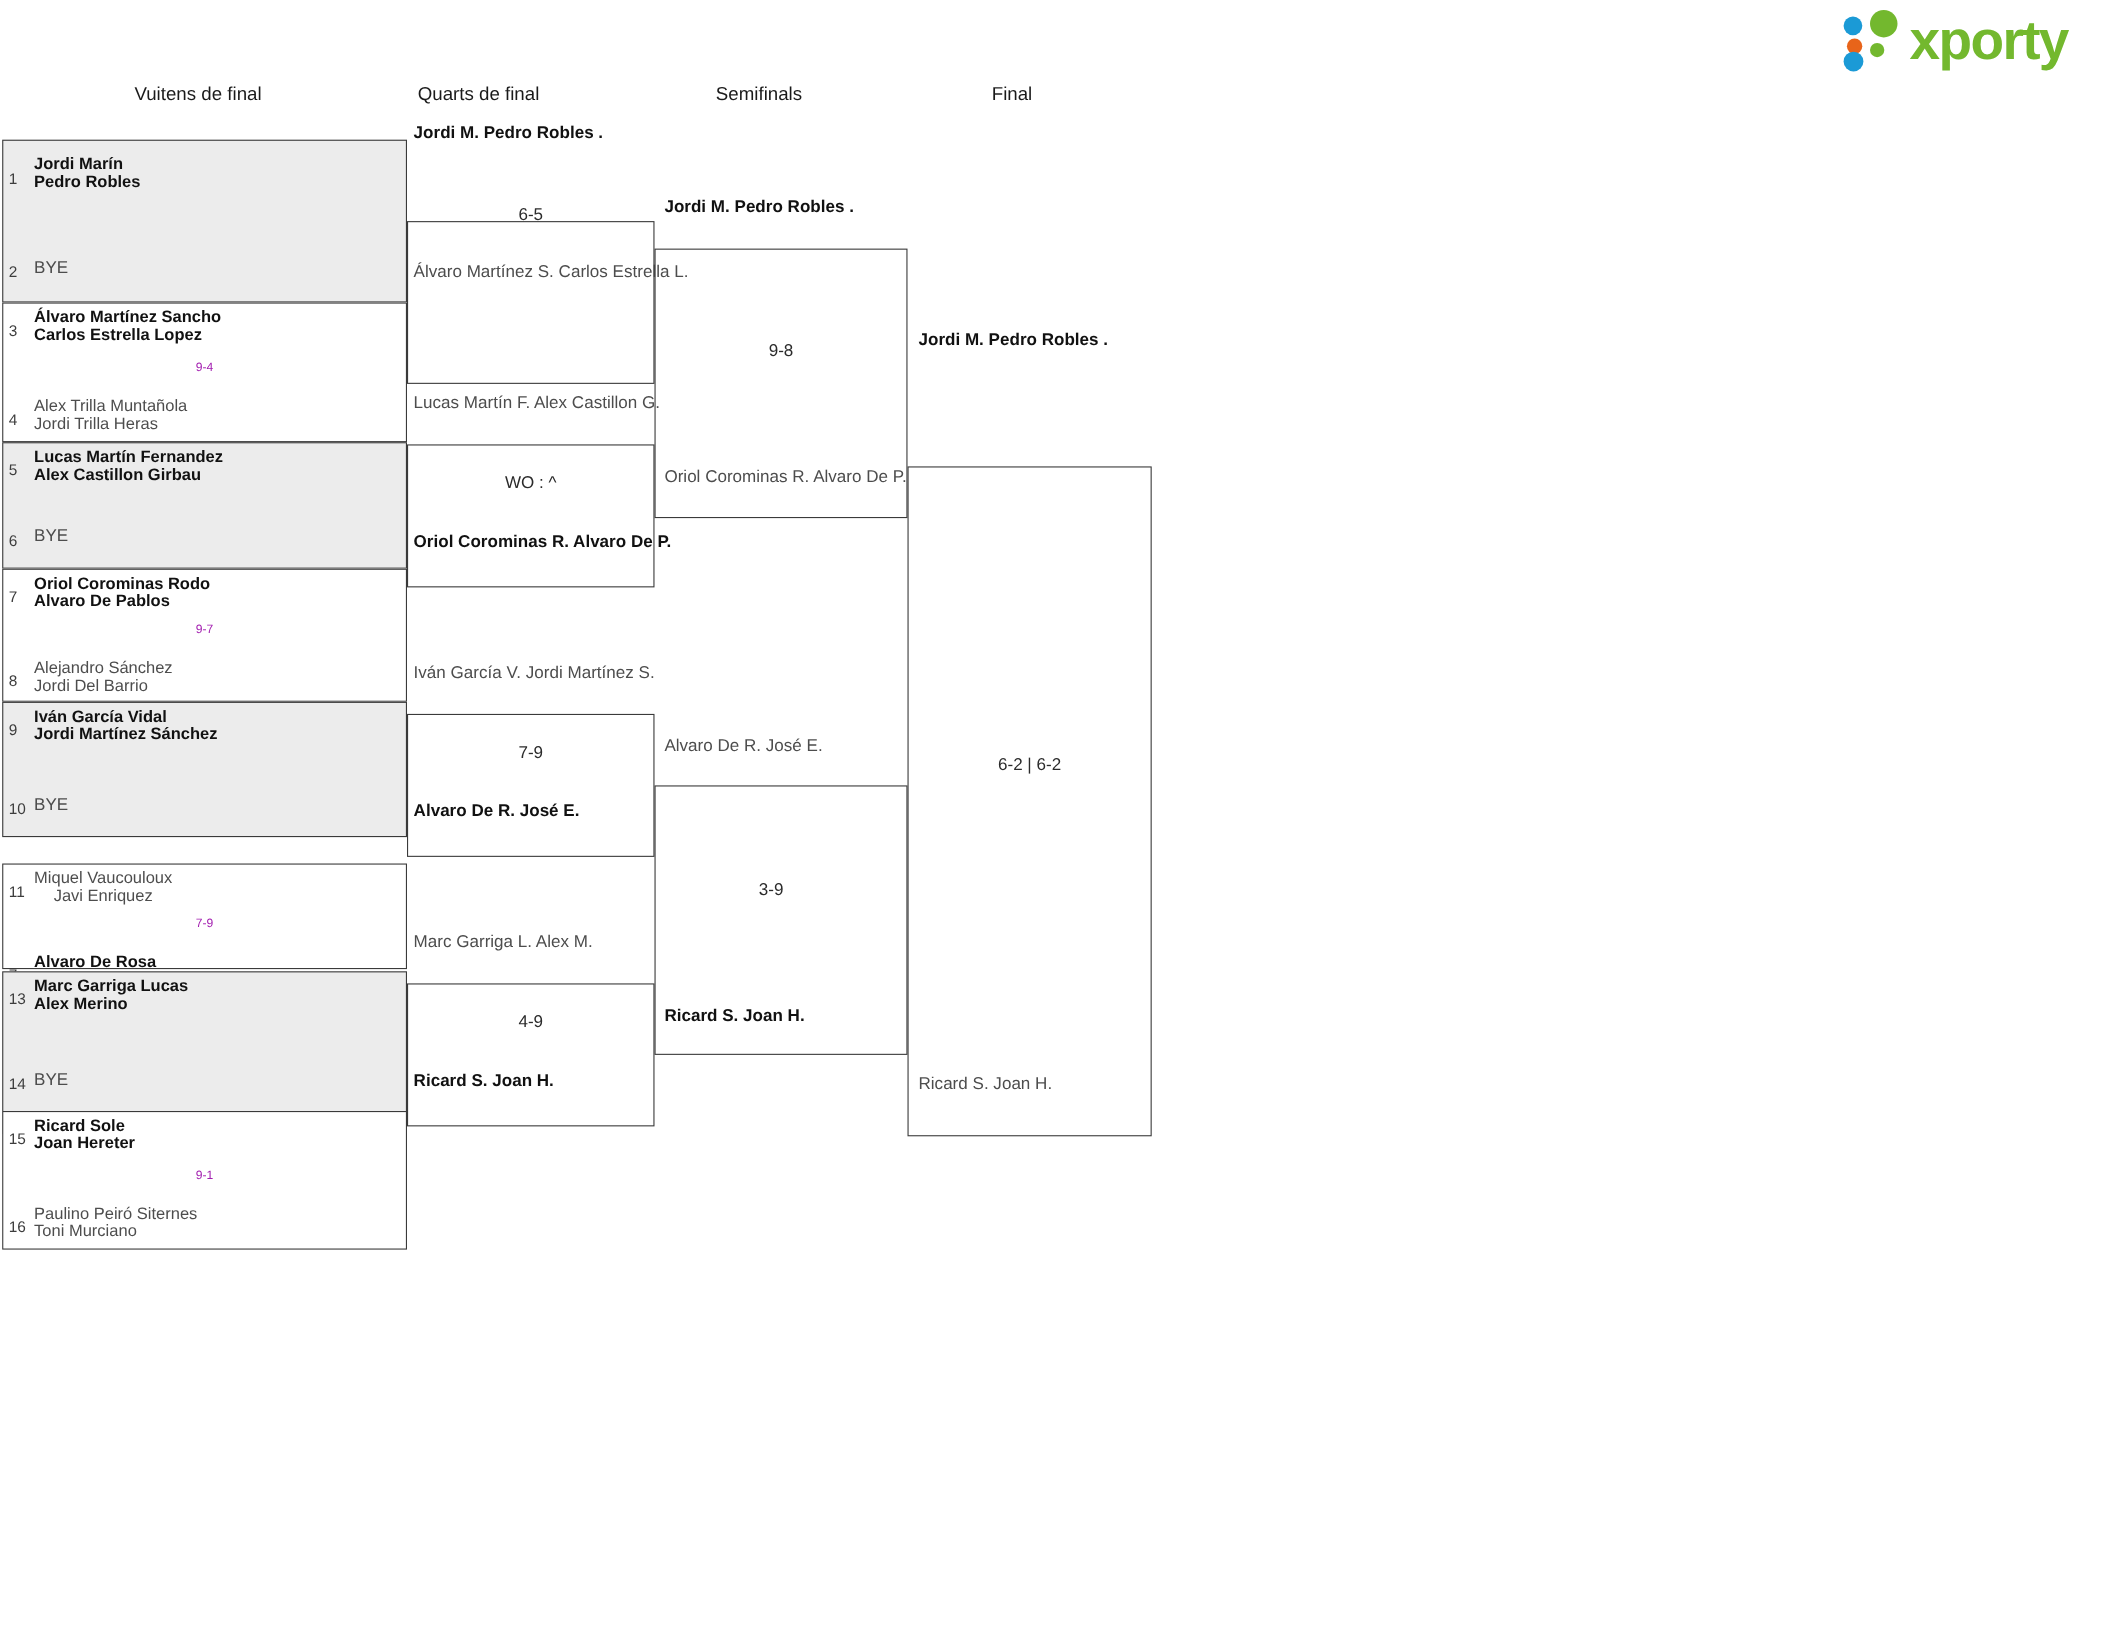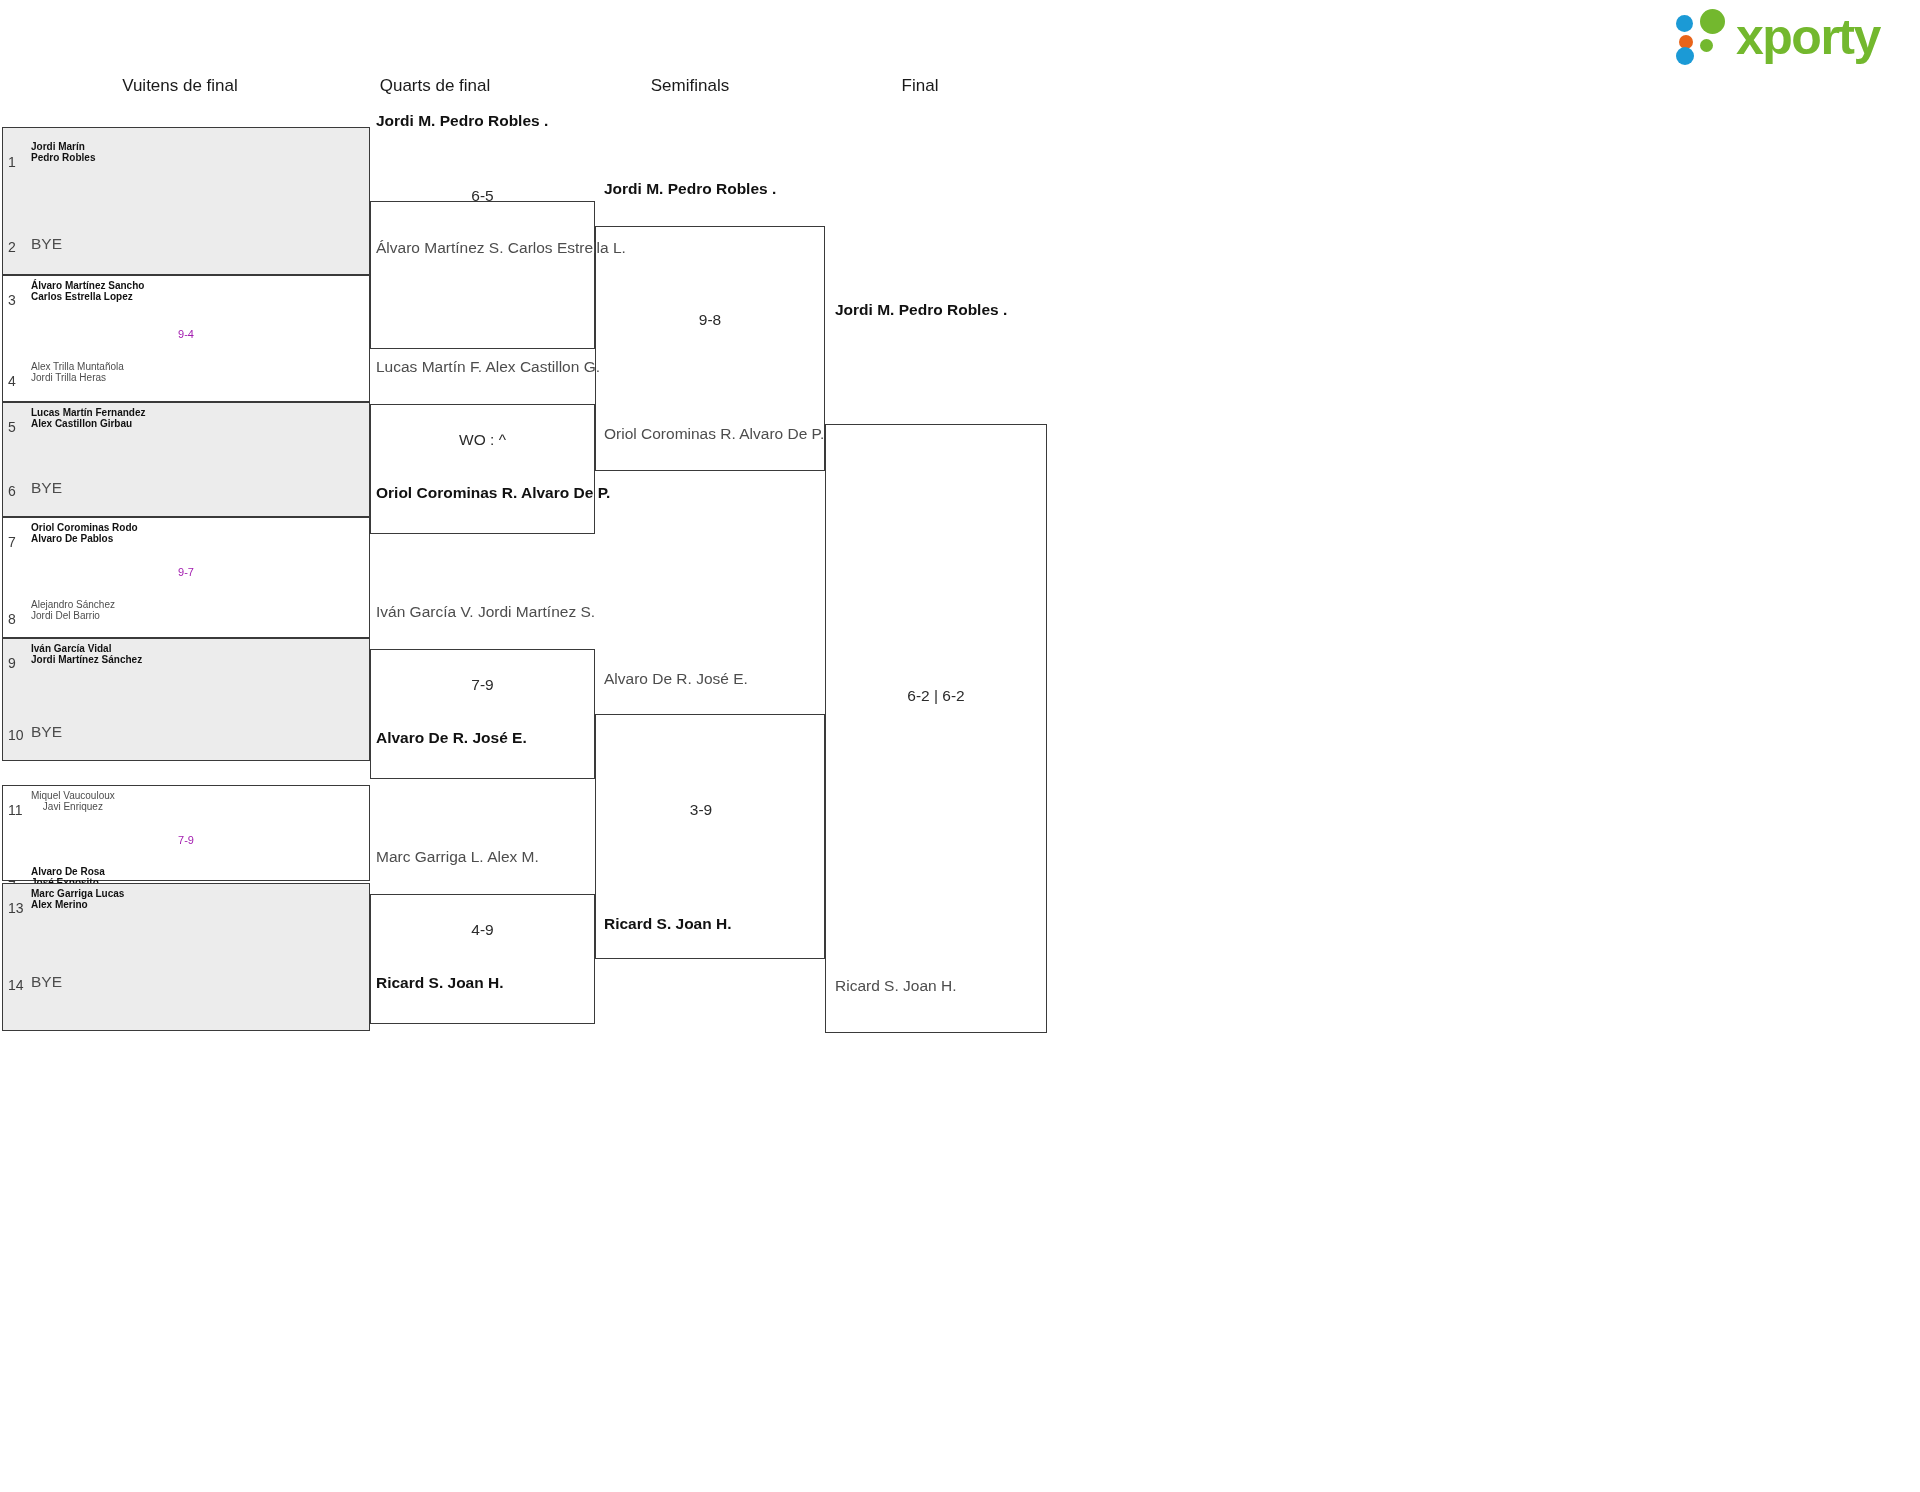--- a/index.html
+++ b/index.html
@@ -81,21 +81,21 @@
     position: absolute;
     left: 5px;
     width: 22px;
     font-size: 14px;
     color: #3d3d3d;
     text-align: left;
   }
   .team {
     position: absolute;
     left: 28px;
-    font-size: 10px;
+    font-size: 15px;
     line-height: 1.05;
     white-space: nowrap;
   }
   .team .ln { display: block; }
   .winner { color: #111111; font-weight: 700; }
   .loser  { color: #4d4d4d; font-weight: 400; }
   .bye    { color: #4d4d4d; font-weight: 400; font-size: 15.5px; }
 
   .r1-score {
     position: absolute;
@@ -235,20 +235,33 @@
       <span class="ln">Marc Garriga Lucas</span>
       <span class="ln">Alex Merino</span>
     </div>
     <div class="seed" style="top:93px;">14</div>
     <div class="team bye" style="top:90px;">
       <span class="ln">BYE</span>
     </div>
     <div class="r1-score" style="left:0; width:100%; top:52px;"></div>
   </div>
 
+  <div class="r1-cell" style="top:1010px; height:126px;">
+    <div class="seed" style="top:16px;">15</div>
+    <div class="team winner" style="top:5px;">
+      <span class="ln">Ricard Sole</span>
+      <span class="ln">Joan Hereter</span>
+    </div>
+    <div class="seed" style="top:96px;">16</div>
+    <div class="team loser" style="top:85px;">
+      <span class="ln">Paulino Peiró Siternes</span>
+      <span class="ln">Toni Murciano</span>
+    </div>
+    <div class="r1-score" style="left:0; width:100%; top:52px;">9-1</div>
+  </div>
 
   <div class="linkbox" style="left:370px; top:201px; width:225px; height:148px;"></div>
   <div class="node-team winner" style="left:376px; top:113px;">
     <span class="ln">Jordi M.</span>
     <span class="ln">Pedro Robles .</span>
   </div>
   <div class="node-score" style="left:370px; top:187px; width:225px;">6-5</div>
   <div class="node-team loser" style="left:376px; top:240px;">
     <span class="ln">Álvaro Martínez S.</span>
     <span class="ln">Carlos Estrella L.</span>

